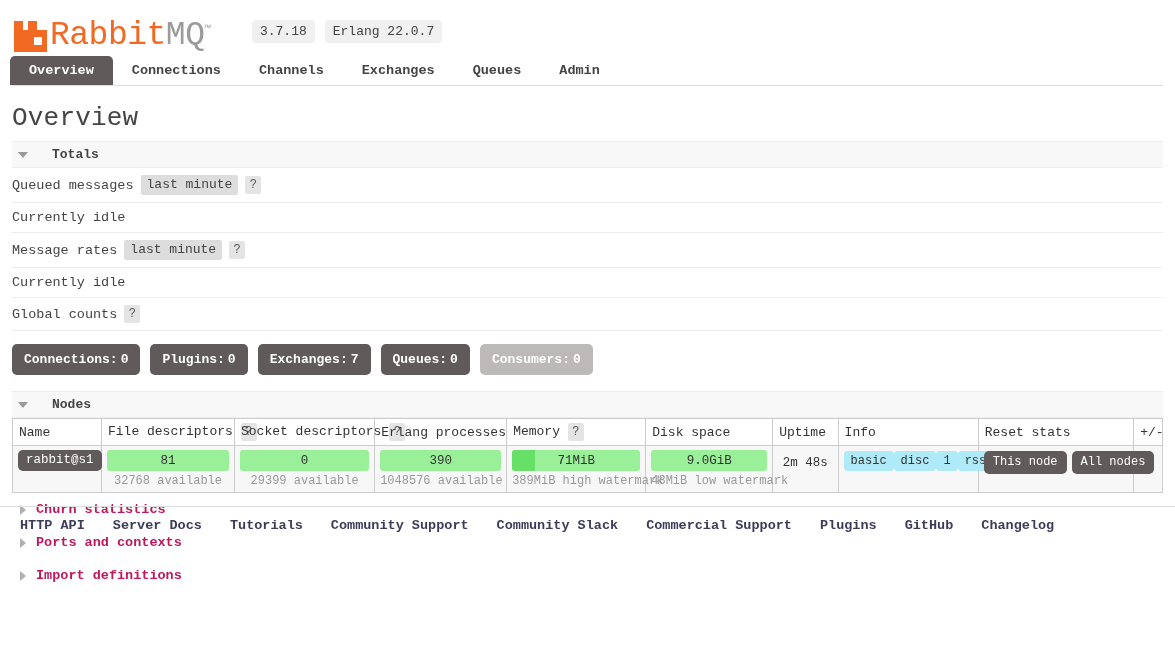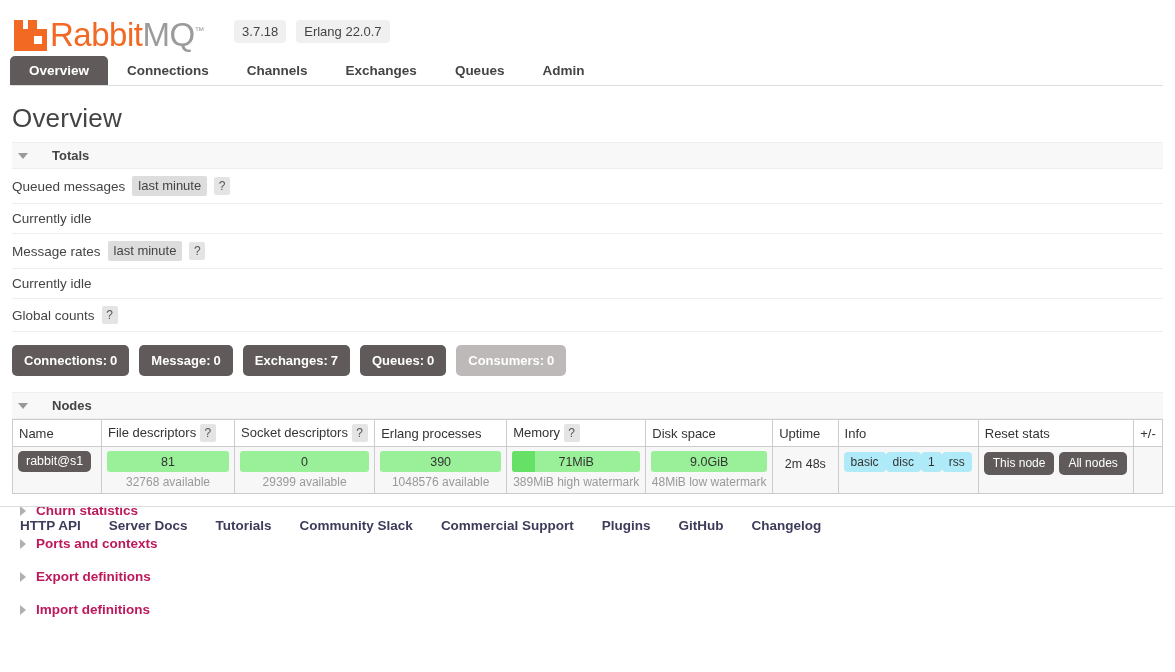--- a/index.html
+++ b/index.html
@@ -4,39 +4,39 @@
 <style>
   * { box-sizing: border-box; }
   html, body {
     margin: 0; padding: 0;
     width: 1175px; height: 672px;
     background: #fff;
     font-family: "Liberation Sans", sans-serif;
     color: #333;
     overflow: hidden;
   }
-  .page { width: 1175px; height: 546px; position: relative; }
+  .page { width: 1175px; height: 546px; position: relative; font-family: Liberation Mono, monospace; }
 
   
   .header { height: 56px; padding: 8px 0 0 14px; display: flex; align-items: center; gap: 12px; }
   .logo-wrap { display: flex; align-items: flex-end; gap: 0; }
   .logo-mark { width: 33px; height: 31px; position: relative; margin-right: 3px; }
   .logo-mark .body { position: absolute; left: 0; top: 9px; width: 33px; height: 22px; background: #f26924; }
   .logo-mark .ear-l { position: absolute; left: 0px; top: 0px; width: 9px; height: 11px; background: #f26924; }
   .logo-mark .ear-r { position: absolute; left: 14px; top: 0px; width: 9px; height: 11px; background: #f26924; }
   .logo-mark .eye { position: absolute; left: 20px; top: 16px; width: 8px; height: 8px; background: #fff; }
   .logo-text { font-size: 33px; line-height: 33px; letter-spacing: -0.5px; font-weight: 400; }
   .logo-text .rabbit { color: #f26924; }
   .logo-text .mq { color: #9b9b9b; }
   .logo-tm { color: #9b9b9b; font-size: 10px; vertical-align: super; }
   .verbadge {
     background: #f0f0f0; color: #444; border-radius: 4px;
     font-size: 13px; padding: 4px 8px; line-height: 15px; white-space: nowrap;
   }
-  .hdr-badges { display: flex; gap: 10px; align-items: center; margin-left: 18px; padding-bottom: 2px; }
+  .hdr-badges { display: flex; gap: 10px; align-items: center; margin-left: 30px; padding-bottom: 2px; }
 
   
   .tabs { position: relative; height: 29px; padding-left: 10px; }
   .tabs ul { list-style: none; margin: 0; padding: 0; display: flex; align-items: flex-end; height: 29px; }
   .tabs li {
     font-size: 13.5px; font-weight: bold; color: #444;
     padding: 7px 19px 7px 19px; border-radius: 5px 5px 0 0;
     cursor: pointer; line-height: 15px;
   }
   .tabs li.active { background: #605a5a; color: #fff; }
@@ -190,21 +190,21 @@
       <span>Currently idle</span>
     </div>
 
     <div class="stat-row">
       <span>Global counts</span>
       <span class="qmark">?</span>
     </div>
 
     <div class="counts">
       <span class="count-btn"><span>Connections:</span><span class="num">0</span></span>
-      <span class="count-btn"><span>Message:</span><span class="num">0</span></span>
+      <span class="count-btn"><span>Plugins:</span><span class="num">0</span></span>
       <span class="count-btn"><span>Exchanges:</span><span class="num">7</span></span>
       <span class="count-btn"><span>Queues:</span><span class="num">0</span></span>
       <span class="count-btn disabled"><span>Consumers:</span><span class="num">0</span></span>
     </div>
 
     <div class="section-head">
       <span class="tri-down"></span>
       <span>Nodes</span>
     </div>
 
@@ -301,33 +301,30 @@
     <div class="collapsed-sec">
       <span class="tri-right"></span>
       <span>Churn statistics</span>
     </div>
     <div class="collapsed-sec">
       <span class="tri-right"></span>
       <span>Ports and contexts</span>
     </div>
     <div class="collapsed-sec">
       <span class="tri-right"></span>
-      <span>Export definitions</span>
-    </div>
-    <div class="collapsed-sec">
-      <span class="tri-right"></span>
       <span>Import definitions</span>
     </div>
 
   </div>
 
   <div class="footer">
     <a>HTTP API</a>
     <a>Server Docs</a>
     <a>Tutorials</a>
+    <a>Community Support</a>
     <a>Community Slack</a>
     <a>Commercial Support</a>
     <a>Plugins</a>
     <a>GitHub</a>
     <a>Changelog</a>
   </div>
 
 </div>
 
 </body></html>

